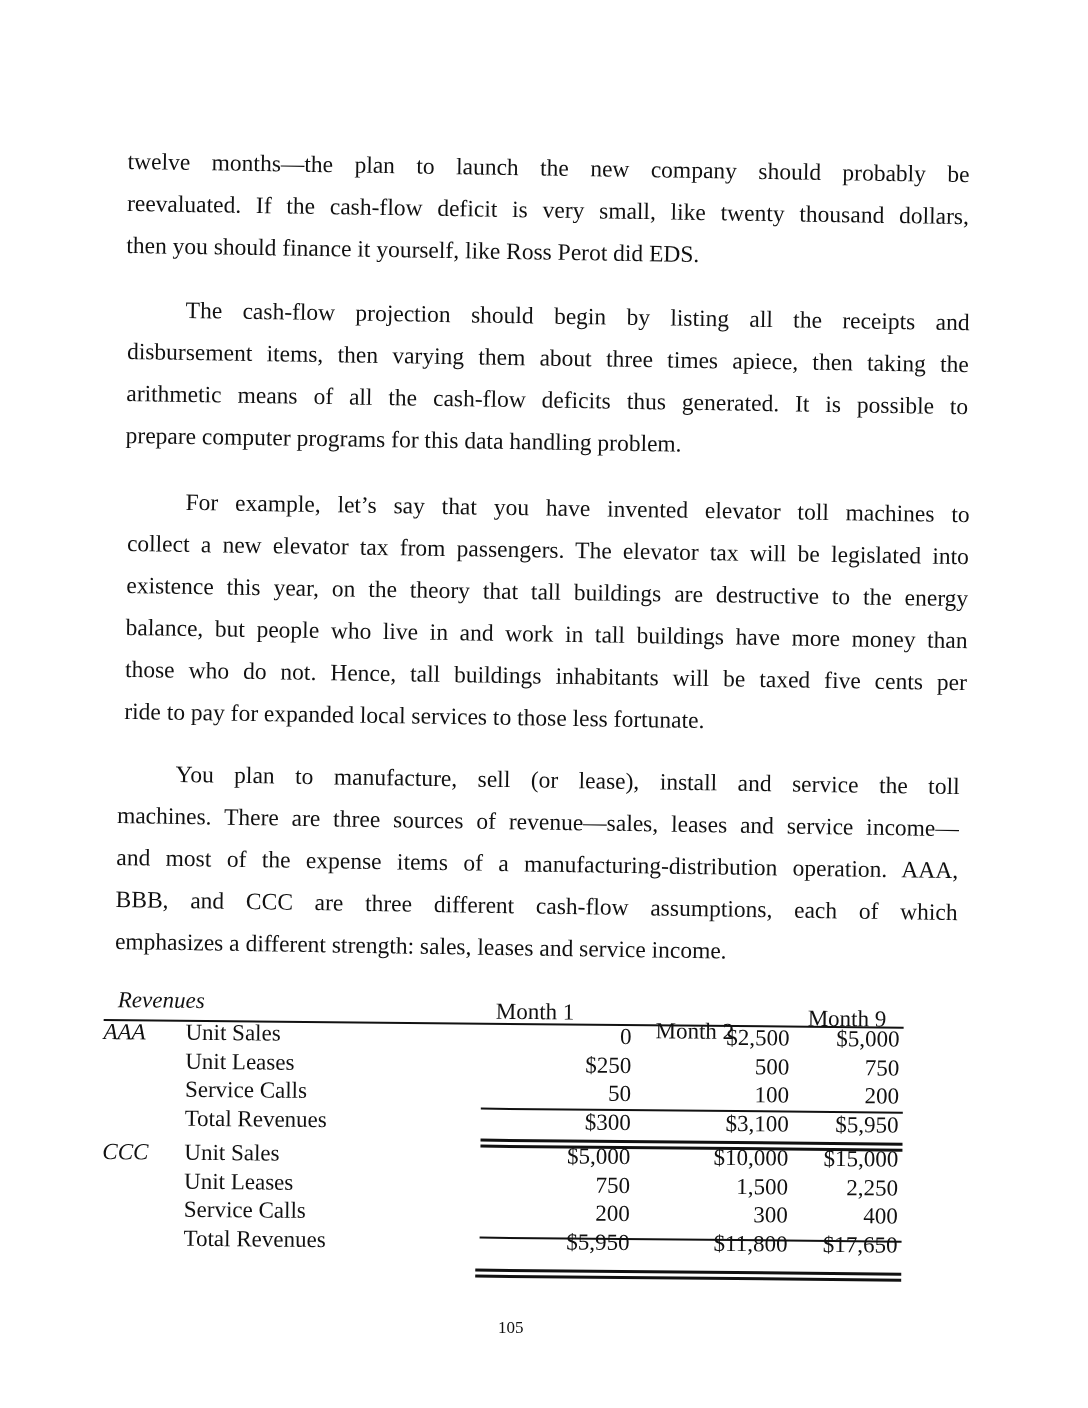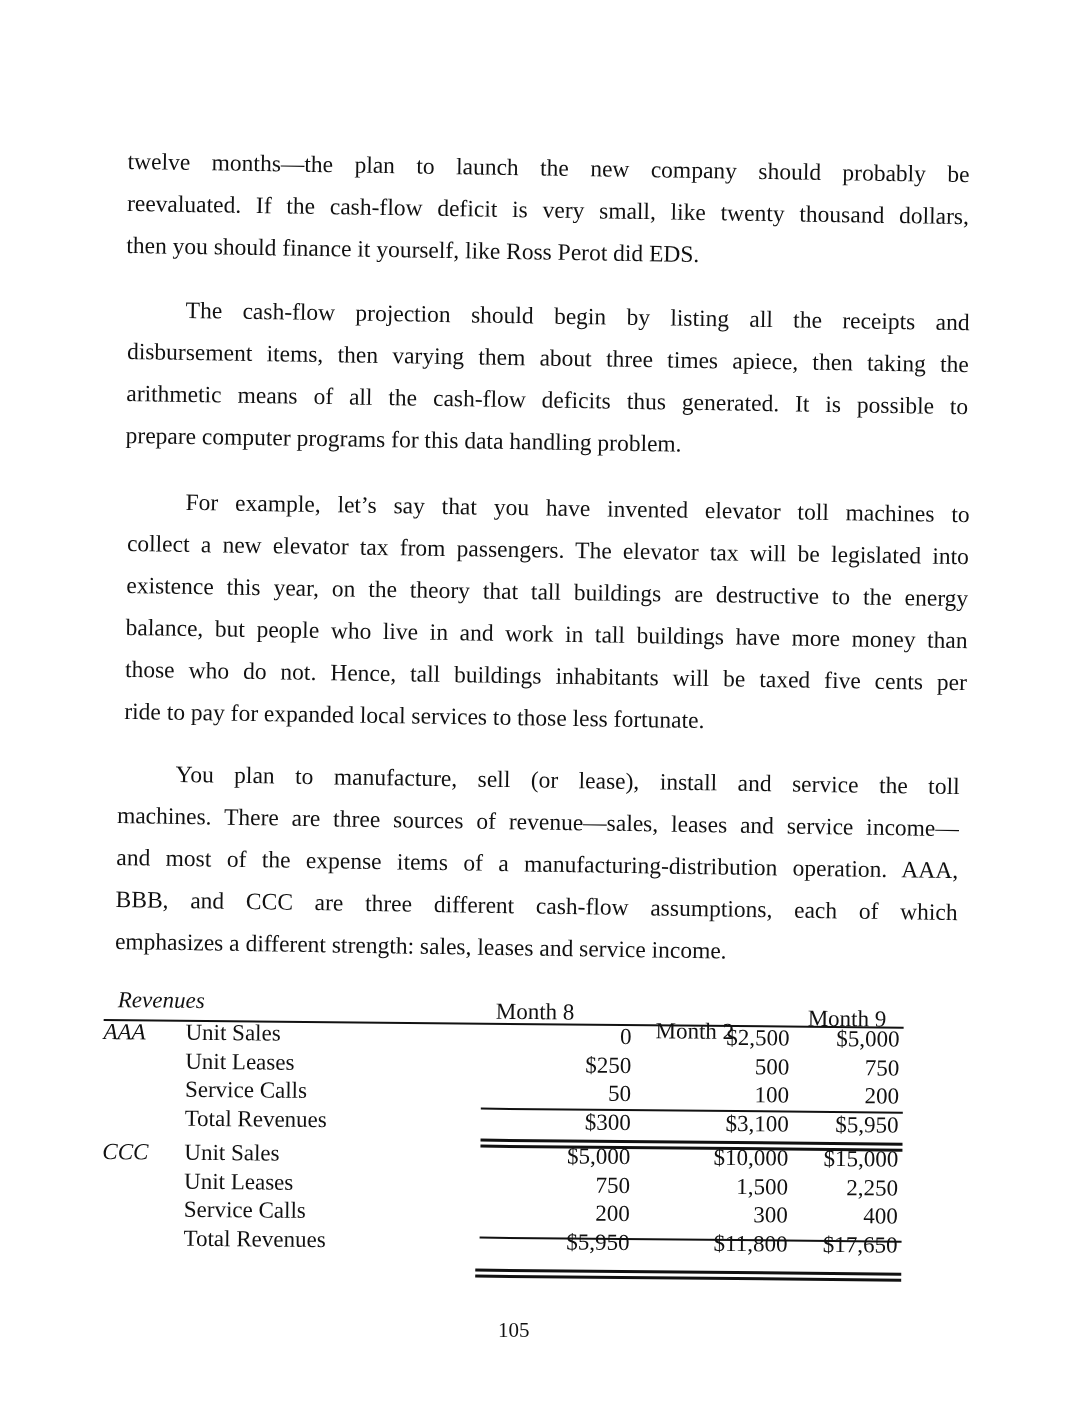--- a/index.html
+++ b/index.html
@@ -24,21 +24,21 @@
   .hdr .m2 { position: absolute; left: 552px; top: 28px; }
   .hdr .m3 { position: absolute; left: 704px; top: 14px; }
   .rule { position: absolute; height: 2px; background: #111; }
   .row { position: relative; height: 28.5px; }
   .row .grp { position: absolute; left: 0px; font-style: italic; }
   .row .lbl { position: absolute; left: 82px; }
   .row .v { position: absolute; text-align: right; width: 120px; }
   .row .c1 { left: 408px; }
   .row .c2 { left: 566px; }
   .row .c3 { left: 676px; width: 120px; }
-  .pageno { position: absolute; left: 498px; top: 1318px; font-size: 21px; }
+  .pageno { position: absolute; left: 498px; top: 1318px; font-size: 17px; }
 </style>
 </head>
 <body>
 
 <div class="page">
 
   <div class="para" id="p1">
     <span class="ln">twelve months—the plan to launch the new company should probably be</span>
     <span class="ln">reevaluated. If the cash-flow deficit is very small, like twenty thousand dollars,</span>
     <span class="ln last">then you should finance it yourself, like Ross Perot did EDS.</span>
@@ -64,21 +64,21 @@
     <span class="ln indent">You plan to manufacture, sell (or lease), install and service the toll</span>
     <span class="ln">machines. There are three sources of revenue—sales, leases and service income—</span>
     <span class="ln">and most of the expense items of a manufacturing-distribution operation. AAA,</span>
     <span class="ln">BBB, and CCC are three different cash-flow assumptions, each of which</span>
     <span class="ln last">emphasizes a different strength: sales, leases and service income.</span>
   </div>
 
   <div class="table">
     <div class="hdr">
       <span class="rev">Revenues</span>
-      <span class="m1">Month 8</span>
+      <span class="m1">Month 1</span>
       <span class="m2">Month 2</span>
       <span class="m3">Month 9</span>
     </div>
     <div class="rule" style="left:0;top:34px;width:800px;"></div>
 
     <div class="row">
       <span class="grp">AAA</span>
       <span class="lbl">Unit Sales</span>
       <span class="v c1">0</span>
       <span class="v c2">$2,500</span>

